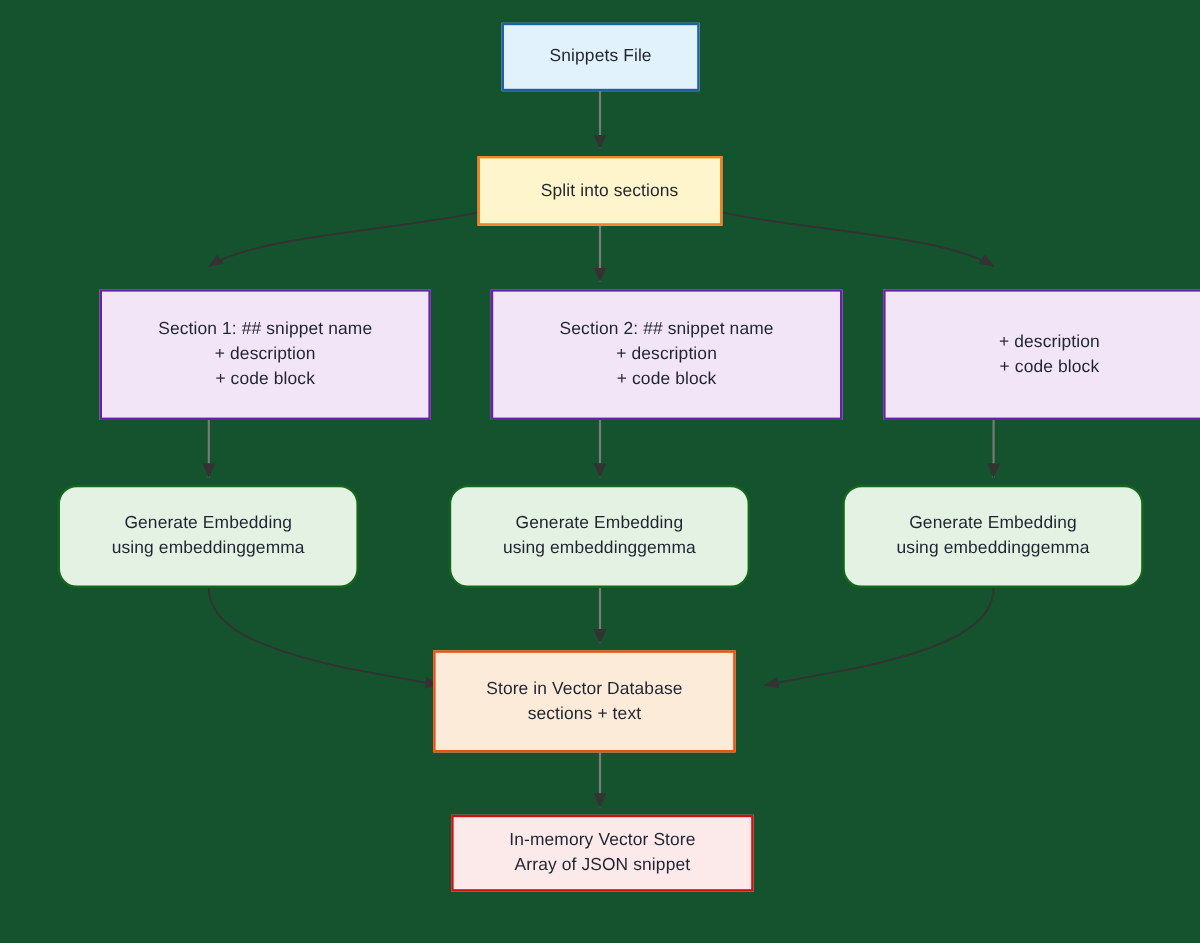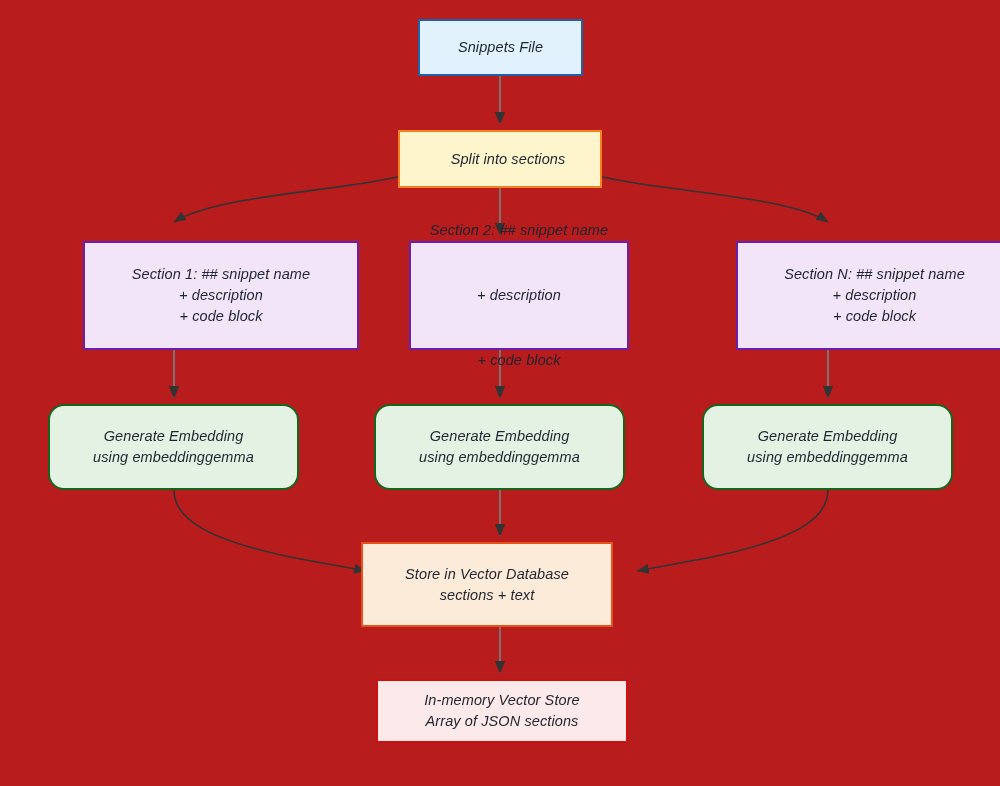--- a/index.html
+++ b/index.html
@@ -8,23 +8,22 @@
     padding: 0;
     background: #ffffff;
   }
   body {
     font-family: "Liberation Sans", "DejaVu Sans", sans-serif;
   }
   #canvas {
     position: relative;
     width: 1000px;
     height: 786px;
-    background: #b91c1c;
+    background: #14532d;
     overflow: hidden;
-    font-style: italic;
   }
   #edge-layer {
     position: absolute;
     left: 0;
     top: 0;
     width: 1000px;
     height: 786px;
     pointer-events: none;
   }
   .node {
@@ -53,21 +52,21 @@
   .n-process  { background: #fff5cc; border-color: #f58220; padding-left: 16px; }
   .n-section  { background: #f2e5f8; border-color: #6a1fb0; margin-left: 47px; }
   .n-embed    { background: #e4f2e4; border-color: #15661c; border-radius: 16px; }
   .n-store    { background: #fcebd8; border-color: #e8521a; }
   .n-result   { background: #fce9e9; border-color: #cc1111; }
 
   
   #node-snippets-file   { left: 418px; top: 19px;  width: 165px; height: 57px; }
   #node-split-sections  { left: 398px; top: 130px; width: 204px; height: 58px; }
   #node-section-1       { left: 36px;  top: 241px; width: 276px; height: 109px; }
-  #node-section-2       { left: 362px; top: 241px; width: 220px; height: 109px; gap: 44px; }
+  #node-section-2       { left: 362px; top: 241px; width: 293px; height: 109px; }
   #node-section-n       { left: 689px; top: 241px; width: 277px; height: 109px; }
   #node-embed-1         { left: 48px;  top: 404px; width: 251px; height: 86px; }
   #node-embed-2         { left: 374px; top: 404px; width: 251px; height: 86px; }
   #node-embed-3         { left: 702px; top: 404px; width: 251px; height: 86px; }
   #node-vector-store    { left: 361px; top: 542px; width: 252px; height: 85px; }
   #node-memory-store    { left: 376px; top: 679px; width: 252px; height: 64px; }
 
   .edge-path {
     fill: none;
     stroke: #333333;
@@ -131,21 +130,20 @@
     <span class="line">+ code block</span>
   </div>
 
   <div class="node n-section" id="node-section-2">
     <span class="line">Section 2: ## snippet name</span>
     <span class="line">+ description</span>
     <span class="line">+ code block</span>
   </div>
 
   <div class="node n-section" id="node-section-n">
-    <span class="line">Section N: ## snippet name</span>
     <span class="line">+ description</span>
     <span class="line">+ code block</span>
   </div>
 
   <div class="node n-embed" id="node-embed-1">
     <span class="line">Generate Embedding</span>
     <span class="line">using embeddinggemma</span>
   </div>
 
   <div class="node n-embed" id="node-embed-2">
@@ -158,16 +156,16 @@
     <span class="line">using embeddinggemma</span>
   </div>
 
   <div class="node n-store" id="node-vector-store">
     <span class="line">Store in Vector Database</span>
     <span class="line">sections + text</span>
   </div>
 
   <div class="node n-result" id="node-memory-store">
     <span class="line">In-memory Vector Store</span>
-    <span class="line">Array of JSON sections</span>
+    <span class="line">Array of JSON snippet</span>
   </div>
 
 </div>
 
 </body></html>

